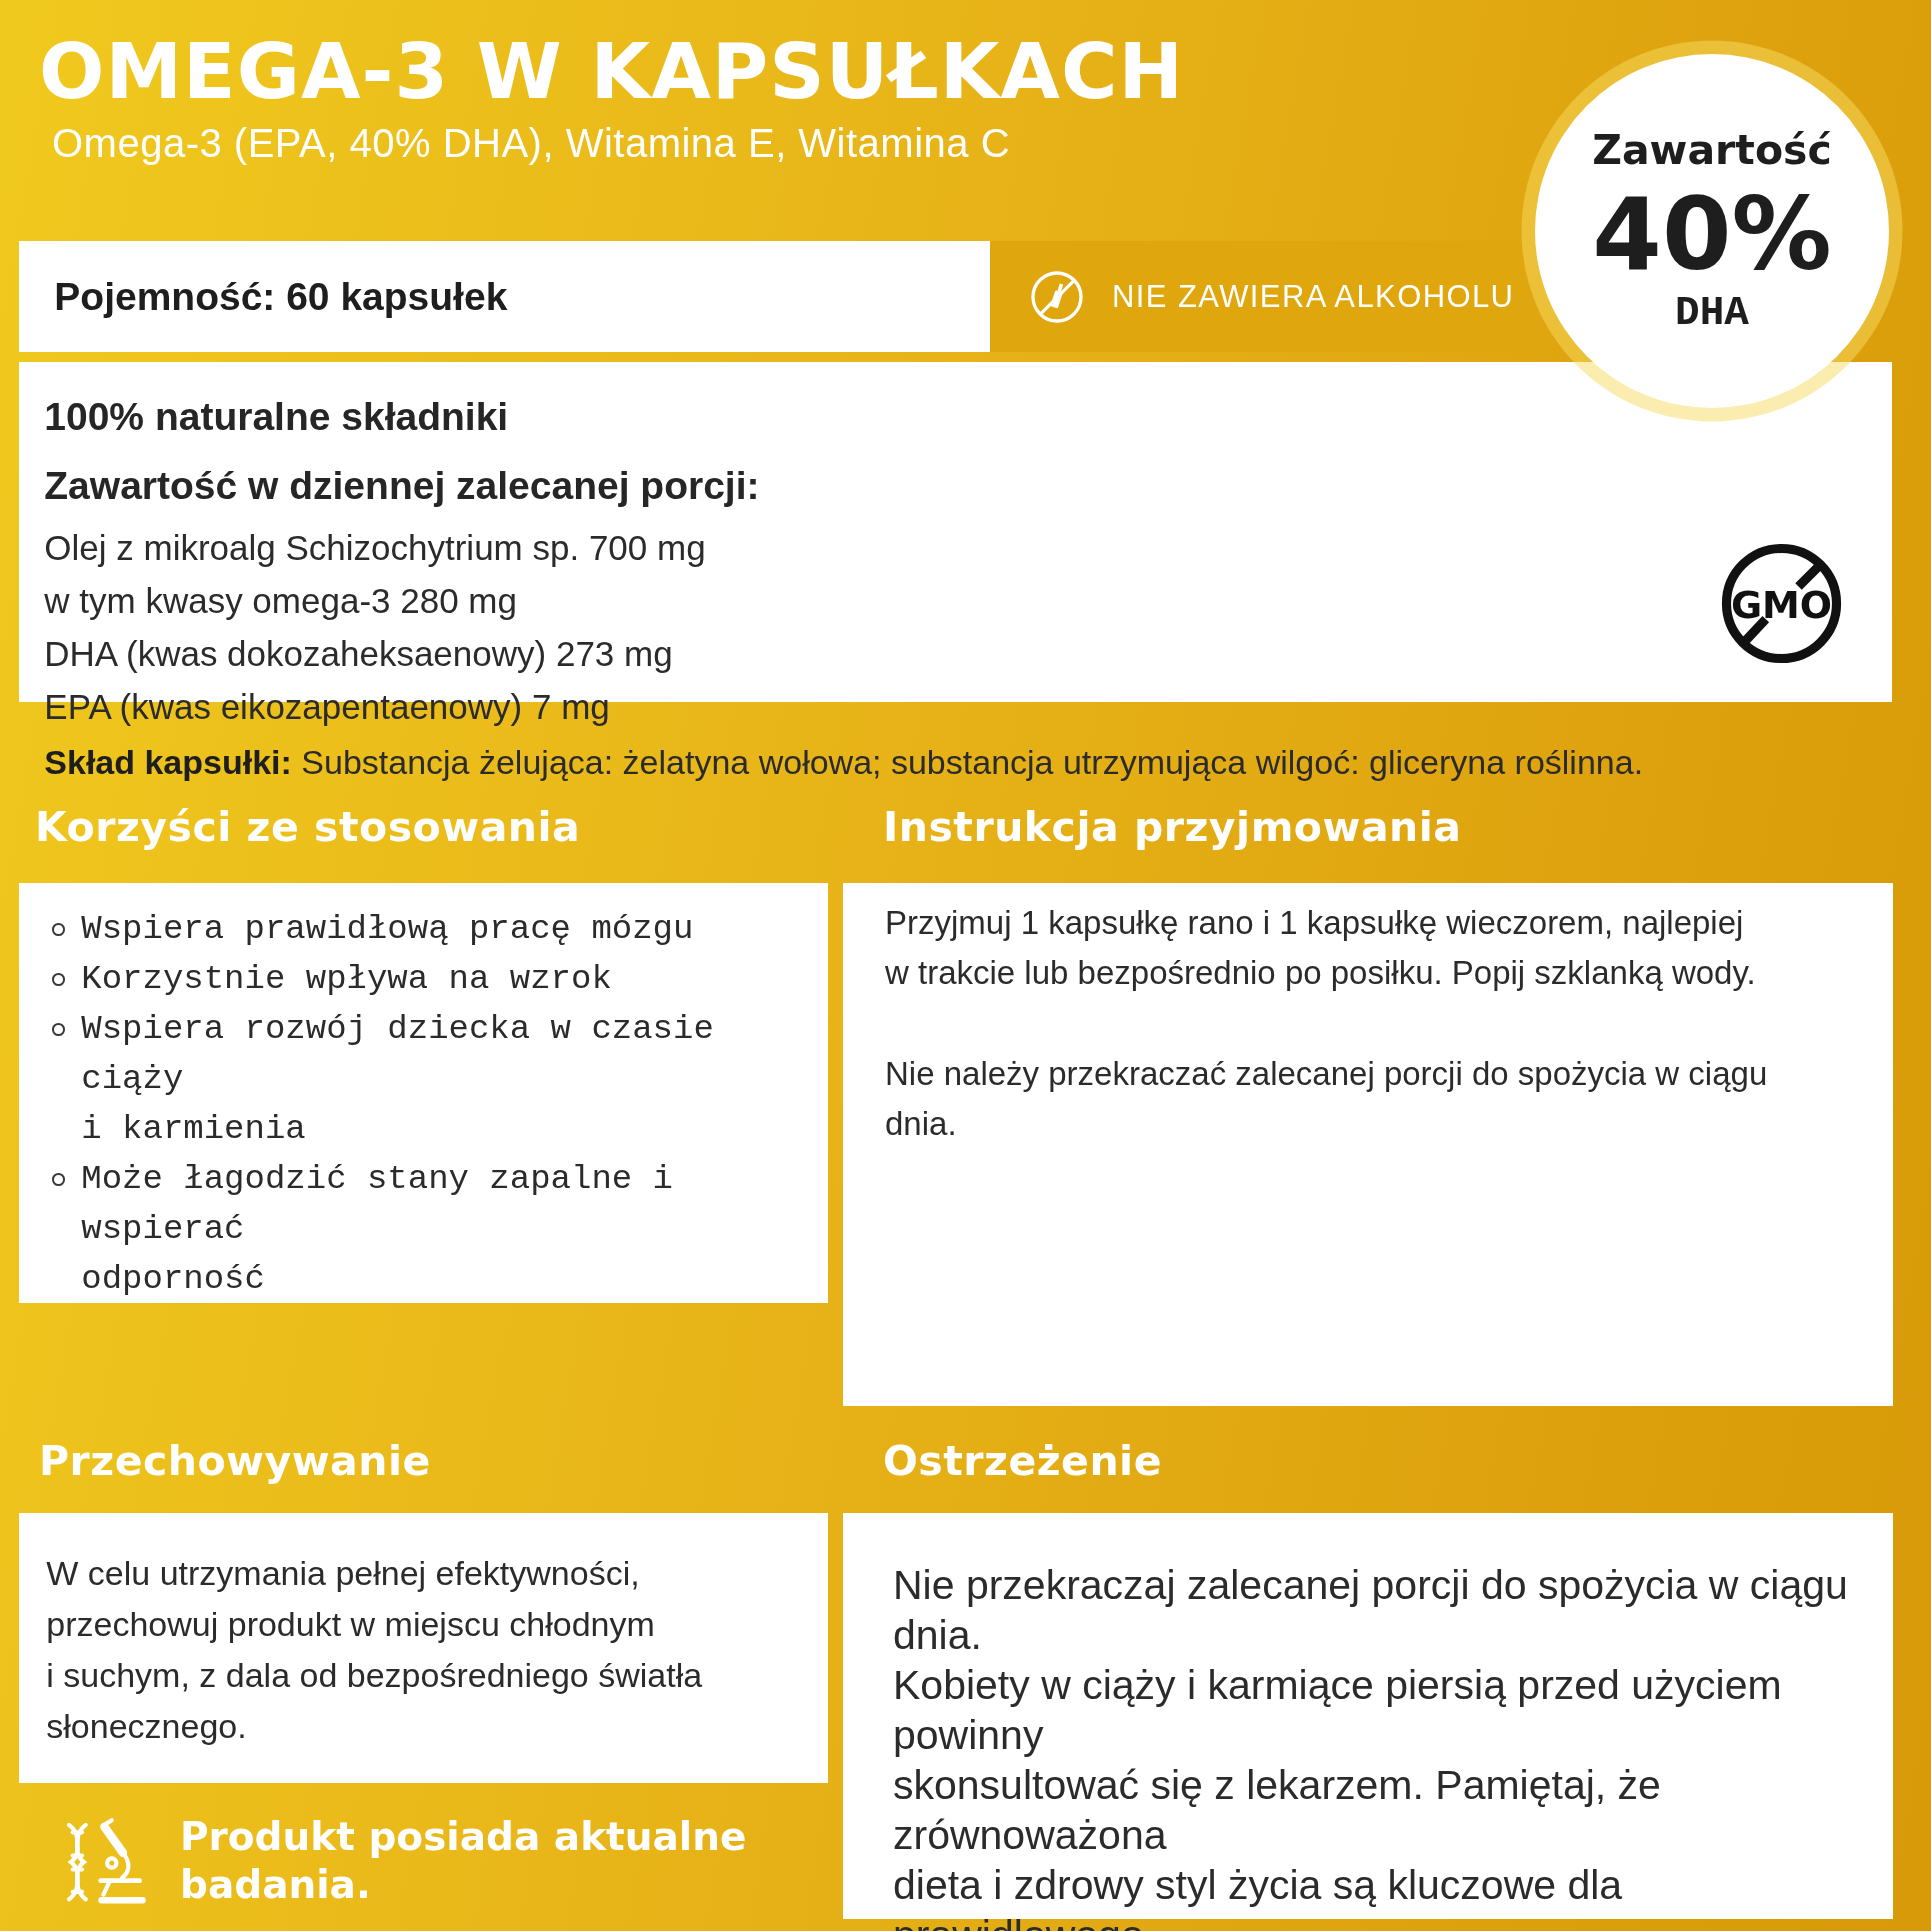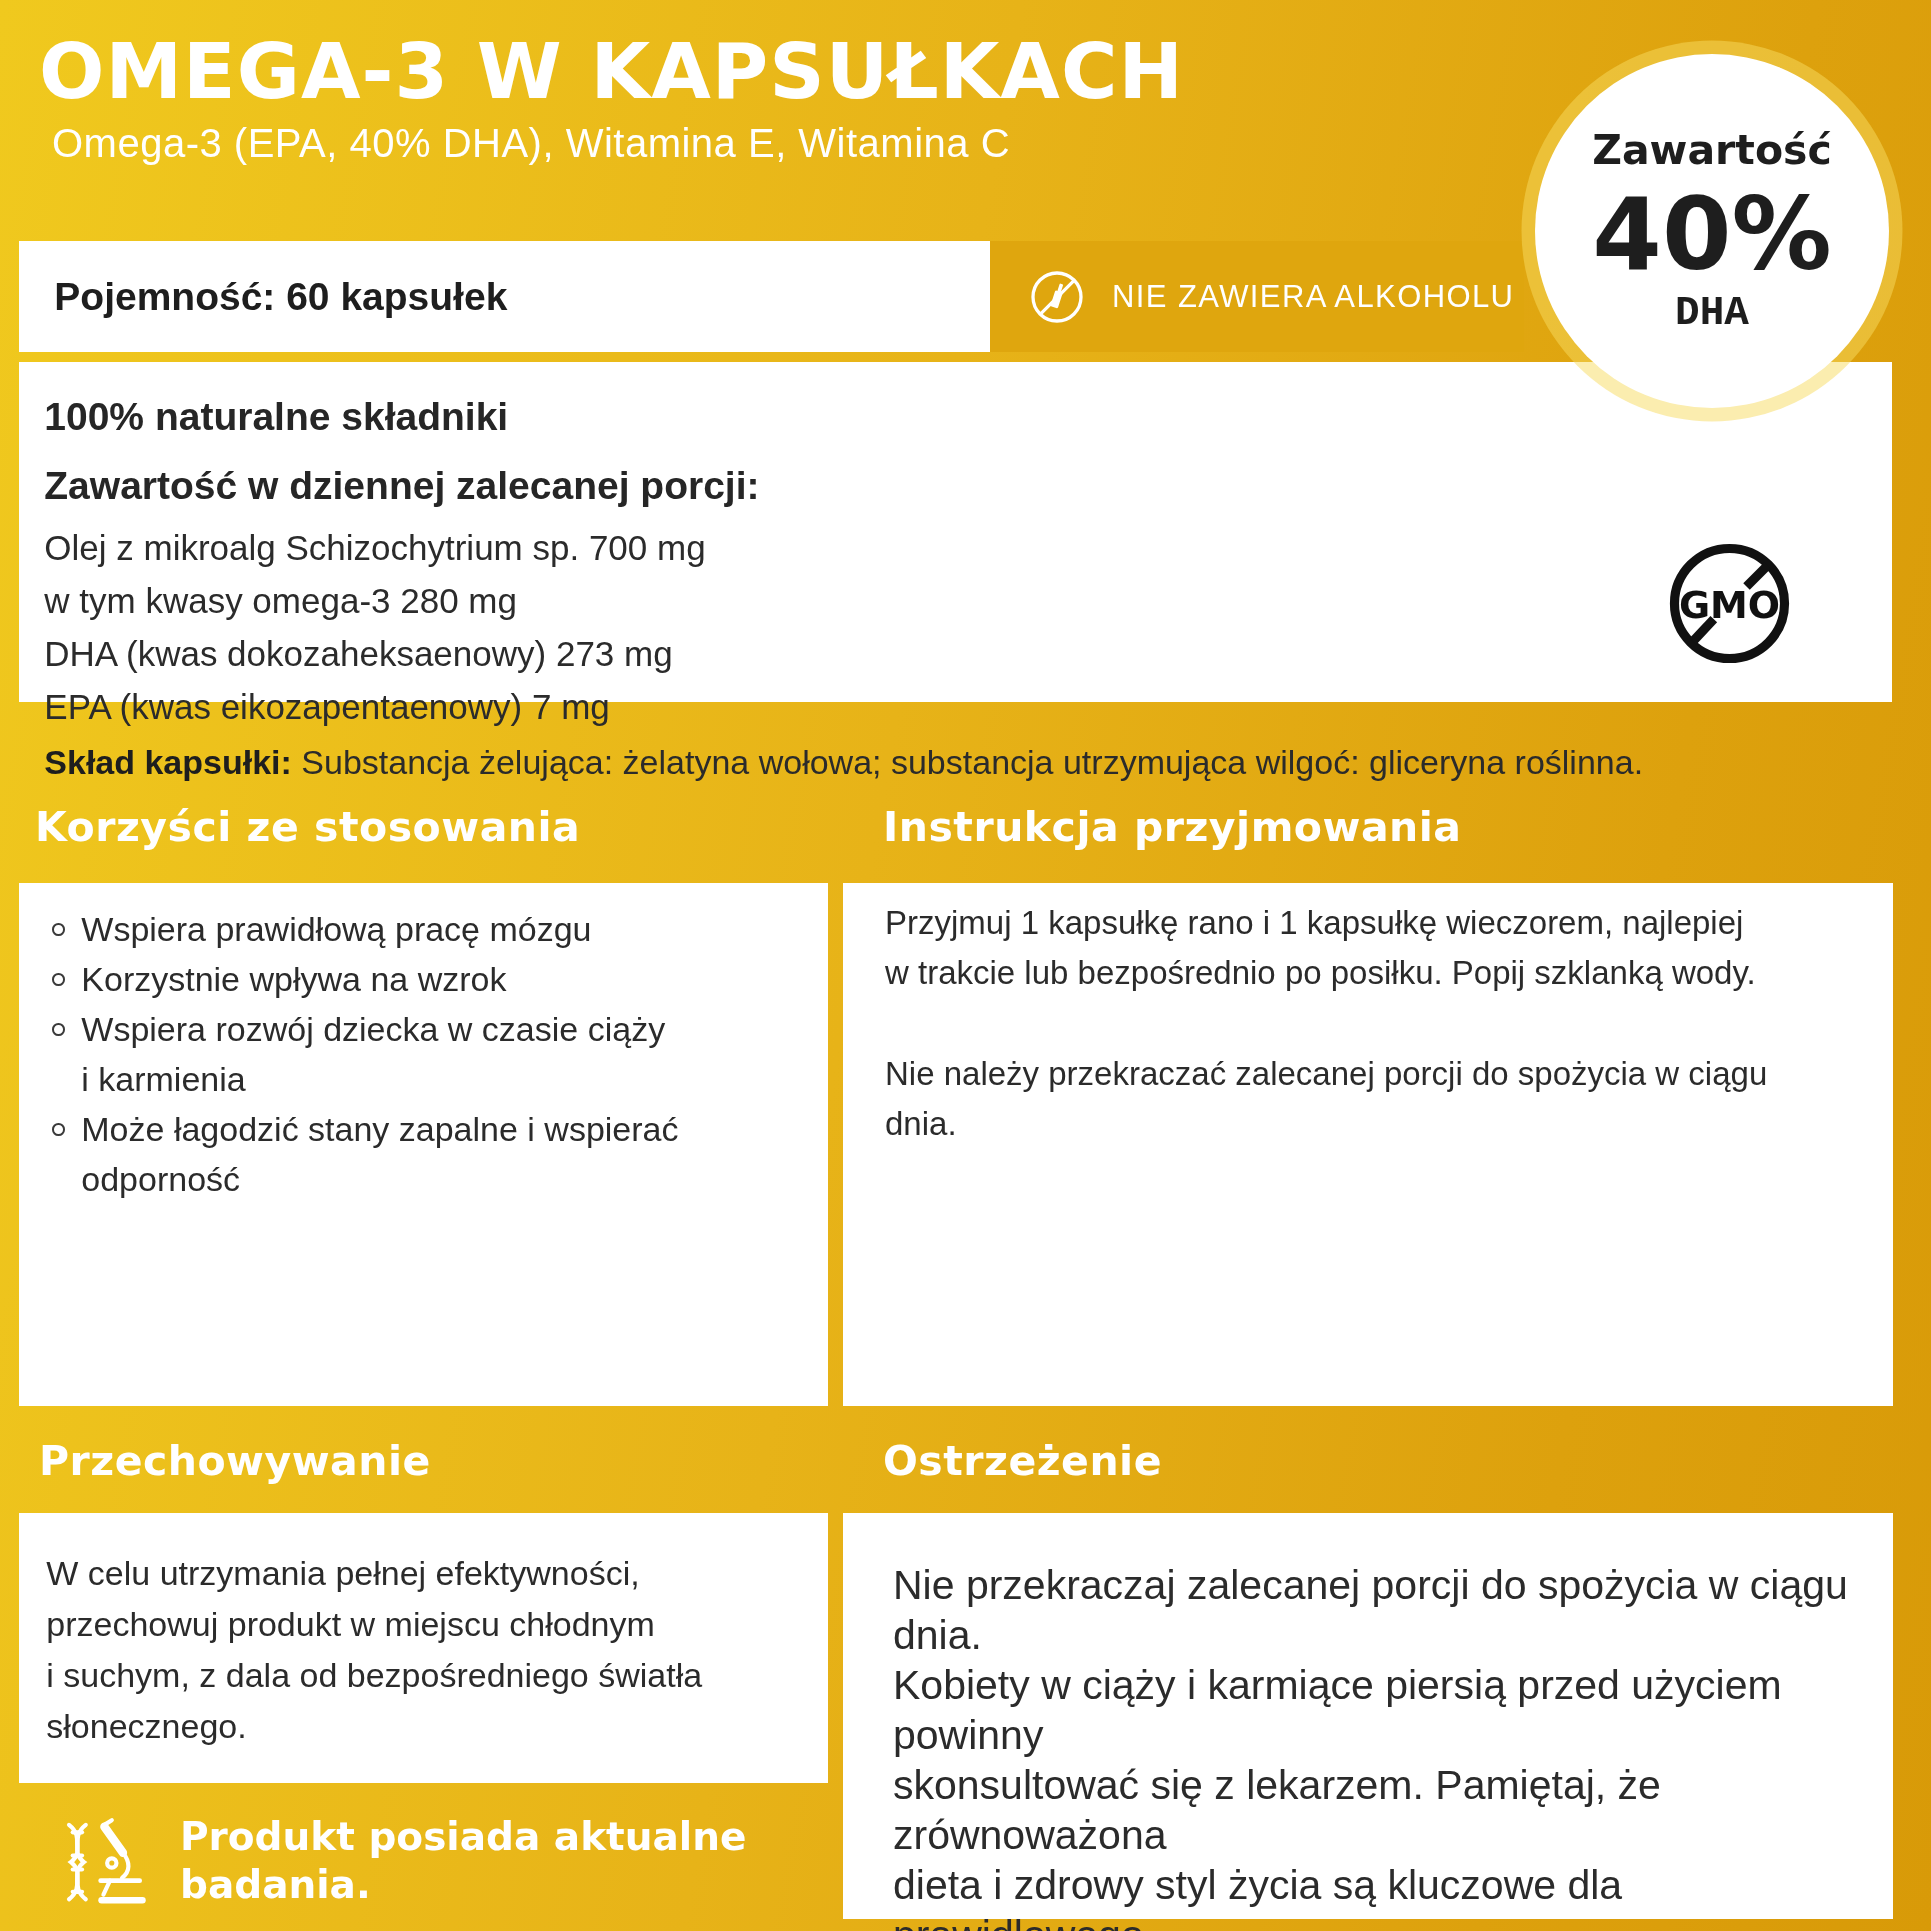--- a/index.html
+++ b/index.html
@@ -41,29 +41,29 @@
   .badge-unit{font-family:Liberation Mono, monospace;font-size:41px;font-weight:800;color:#1e1e1e;margin-top:1.9px;}
 
   .ing-box{left:19.3px;top:362px;width:1873px;height:340px;box-sizing:border-box;padding:19.3px 39px 0 25px;}
   .ing-natural{font-size:39px;font-weight:700;margin:13.5px 0 0 0;}
   .ing-daily{font-size:39px;font-weight:700;margin:25px 0 0 0;}
   .ing-line{font-size:35px;line-height:53px;font-weight:400;color:#2b2b2b;}
   .ing-lines{margin-top:13.5px;}
   .ing-capsule{font-size:34px;margin-top:9.7px;color:#2b2b2b;}
   .ing-capsule b{font-weight:700;color:#1e1e1e;}
 
-  .gmo-ic{left:1664px;top:538px;width:131px;height:131px;z-index:6;}
+  .gmo-ic{left:1716px;top:538px;width:131px;height:131px;z-index:6;}
 
   .band-h{font-family:"DejaVu Sans",sans-serif;font-size:41px;font-weight:800;color:#ffffff;letter-spacing:0.5px;}
   .h-benefits{left:35px;top:803px;}
   .h-instr{left:883px;top:803px;text-align:center;}
   .h-storage{left:39px;top:1437px;}
   .h-warn{left:883px;top:1437px;}
 
-  .box-benefits{left:19.3px;top:883px;width:809px;height:523px;box-sizing:border-box;padding:21px 29px 12px 27px;}
+  .box-benefits{left:19.3px;top:883px;width:809px;height:420px;box-sizing:border-box;padding:21px 29px 12px 27px;font-family:Liberation Mono, monospace;}
   .blist{list-style:none;margin:0;padding:0;}
   .blist li{
     position:relative;padding-left:35px;font-size:34px;line-height:50px;color:#2b2b2b;
   }
   .blist li::before{
     content:"";position:absolute;left:5.8px;top:19.3px;width:8.7px;height:8.7px;border-radius:50%;
     border:2.4px solid #3a3a3a;
   }
 
   .box-instr{left:843px;top:883px;width:1050px;height:523px;box-sizing:border-box;padding:15.4px 33px 0 42px;}

